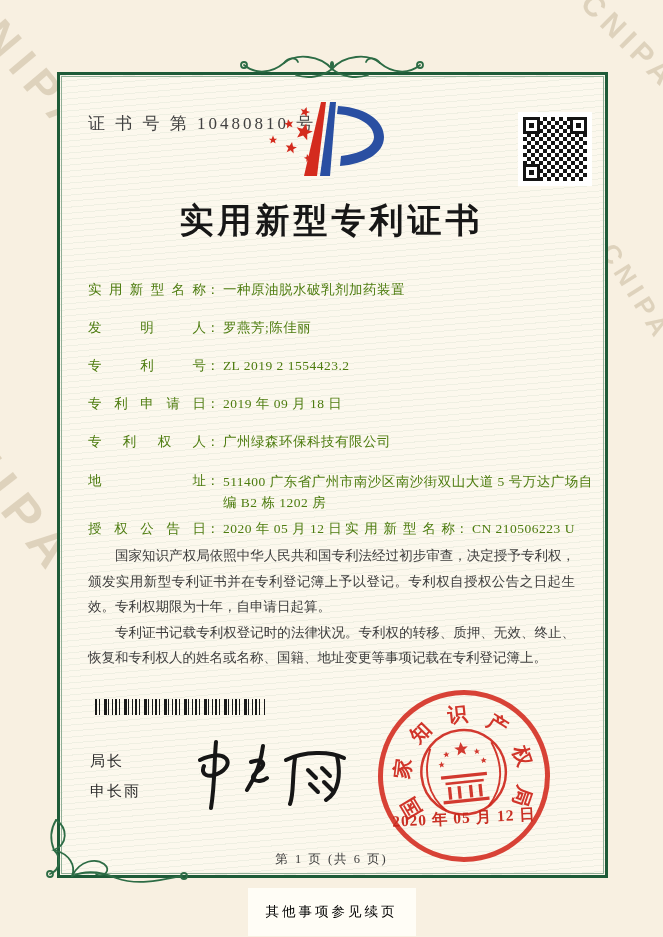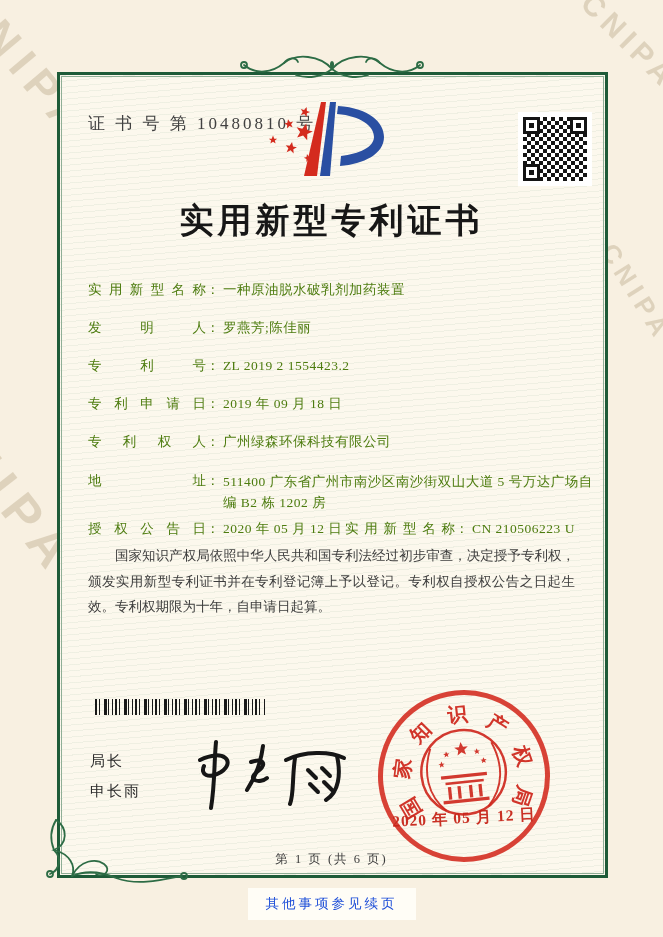--- a/index.html
+++ b/index.html
@@ -72,21 +72,21 @@
   .seal-char:nth-child(4){transform:rotate(0deg)    translateY(-62px);}
   .seal-char:nth-child(5){transform:rotate(39deg)   translateY(-62px);}
   .seal-char:nth-child(6){transform:rotate(77deg)   translateY(-62px);}
   .seal-char:nth-child(7){transform:rotate(115deg)  translateY(-62px);}
   .emblem{position:absolute;left:50%;top:50%;transform:translate(-50%,-54%);}
   .seal-date{left:374px;top:808px;width:180px;text-align:center;font-size:15.5px;
     color:rgba(198,37,25,.95);letter-spacing:1px;transform:rotate(-3deg);font-weight:bold;}
   
   .page-info{left:0;right:0;top:851px;text-align:center;font-size:12.5px;letter-spacing:2px;color:#3c3c3c;}
   .cont-note{left:0;right:0;top:888px;text-align:center;}
-  .cont-note span{display:inline-block;background:#fffdf6;padding:7px 18px;font-size:13.5px;letter-spacing:3px;color:#1d4ed8;}
+  .cont-note span{display:inline-block;background:#fffdf6;padding:15px 18px;font-size:13.5px;letter-spacing:3px;color:#000000;}
   .ornament{pointer-events:none;}
 </style>
 </head>
 <body>
 
 <span class="wm wm1">CNIPA</span>
 <span class="wm wm2">CNIPA</span>
 <span class="wm wm3">CNIPA</span>
 <span class="wm wm4">CNIPA</span>
 <span class="wm wm5">CN</span>
@@ -178,20 +178,21 @@
   <span class="flabel">授权公告日</span><span class="fcolon">：</span>
   <span class="fvalue">2020 年 05 月 12 日</span>
   <span class="grant2">
     <span class="flabel small">实用新型名称</span><span class="fcolon">：</span>
     <span class="fvalue">CN 210506223 U</span>
   </span>
 </div>
 
 <div class="abs body-text">
   <p>国家知识产权局依照中华人民共和国专利法经过初步审查，决定授予专利权，颁发实用新型专利证书并在专利登记簿上予以登记。专利权自授权公告之日起生效。专利权期限为十年，自申请日起算。</p>
+  <p>专利证书记载专利权登记时的法律状况。专利权的转移、质押、无效、终止、恢复和专利权人的姓名或名称、国籍、地址变更等事项记载在专利登记簿上。</p>
 </div>
 
 <div class="abs barcode"></div>
 
 <div class="abs signer" style="top:752px;">局长</div>
 <div class="abs signer" style="top:782px;">申长雨</div>
 
 <svg class="abs sig-svg" width="175" height="80" viewBox="0 0 175 80">
   <g stroke="#161616" stroke-width="4" fill="none" stroke-linecap="round" stroke-linejoin="round">
     <path d="M26,6 C24,26 25,48 21,72"></path>

